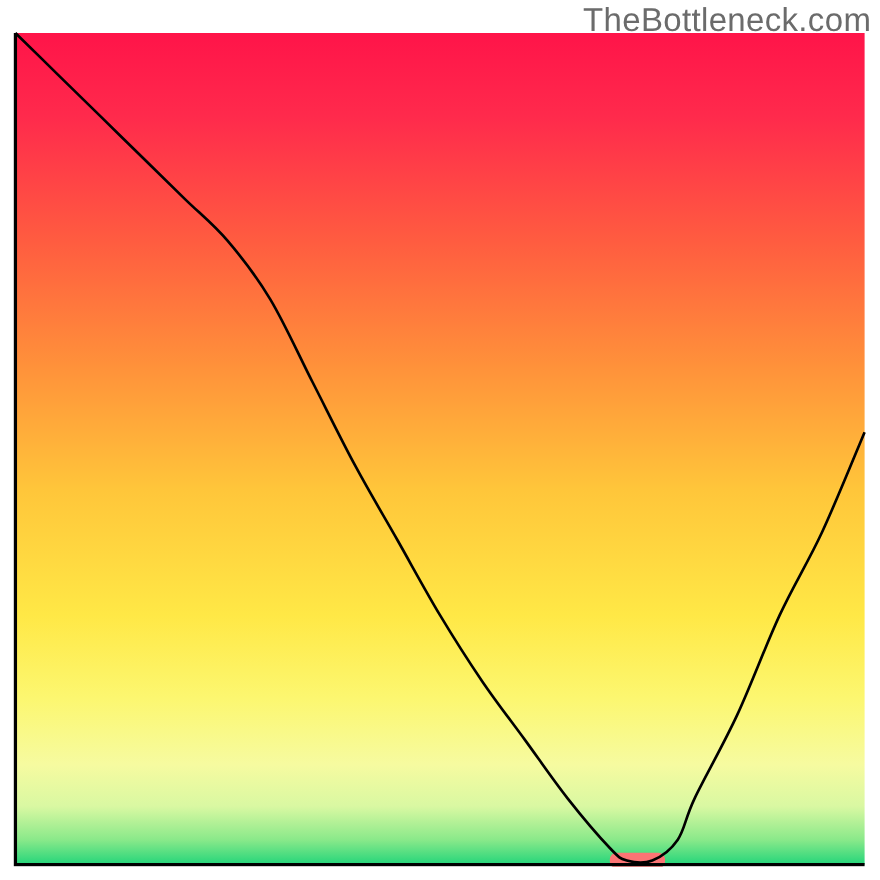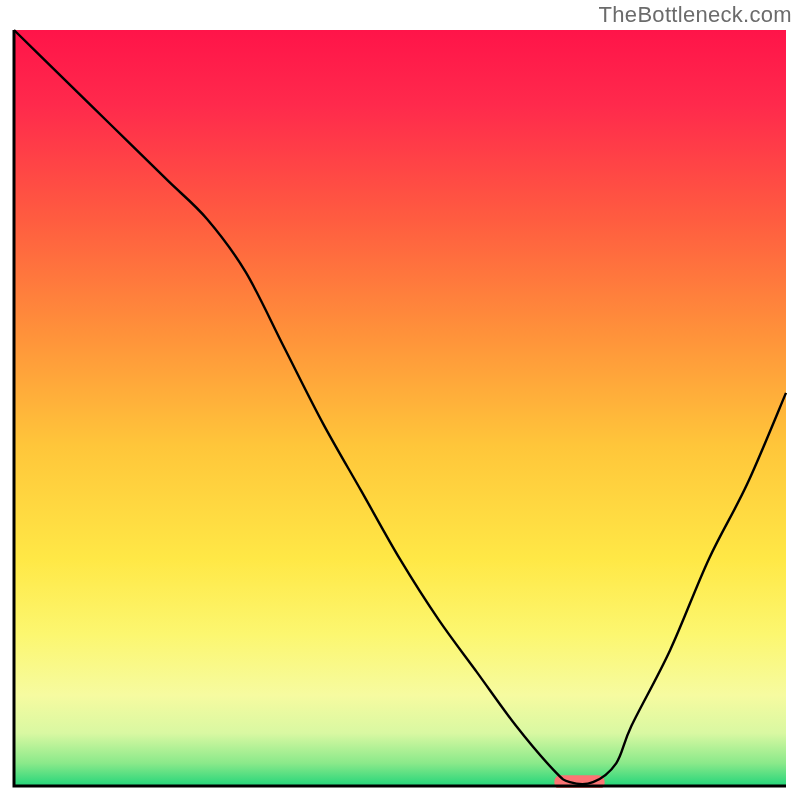--- a/index.html
+++ b/index.html
@@ -12,21 +12,21 @@
   }
   .container {
     position: relative;
     width: 800px;
     height: 800px;
   }
   .watermark {
     position: absolute;
     top: 2px;
     right: 8px;
-    font-size: 22px;
+    font-size: 30px;
     color: #6b6b6b;
     font-weight: 500;
     letter-spacing: 0.3px;
   }
   .plot {
     position: absolute;
     left: 12px;
     top: 28px;
     width: 776px;
     height: 760px;

